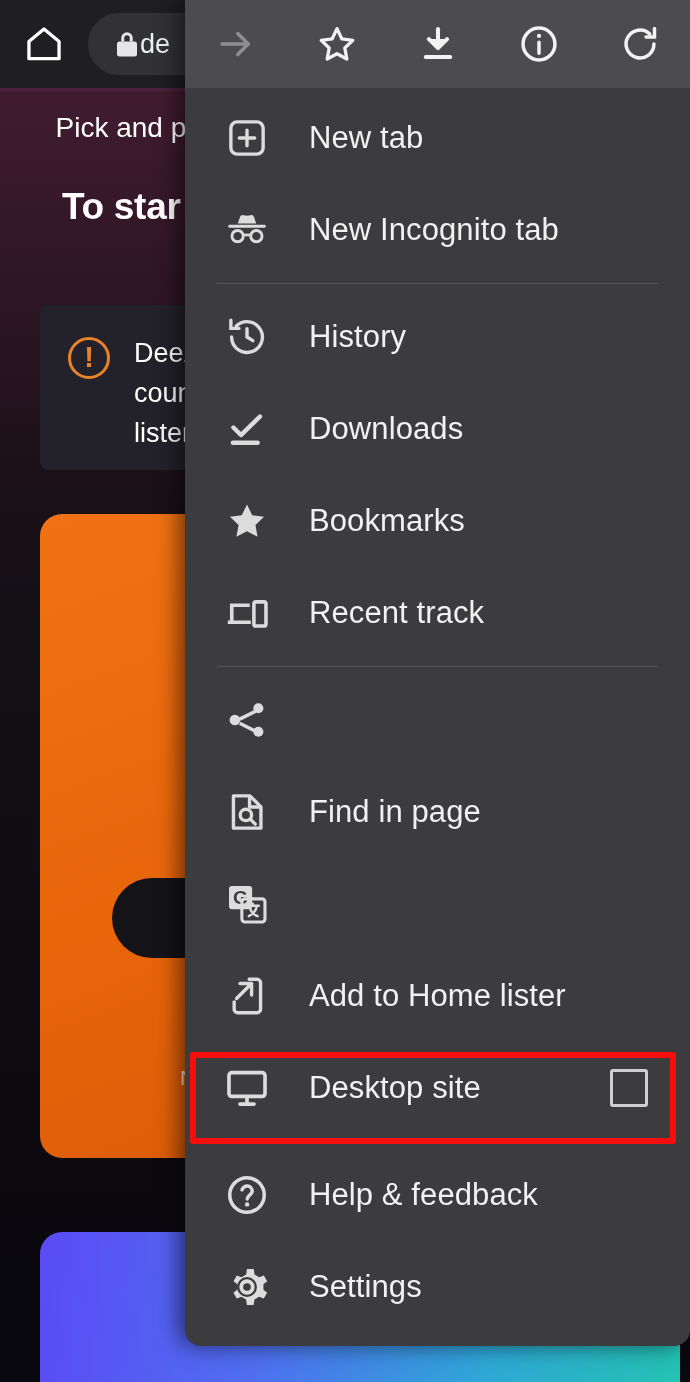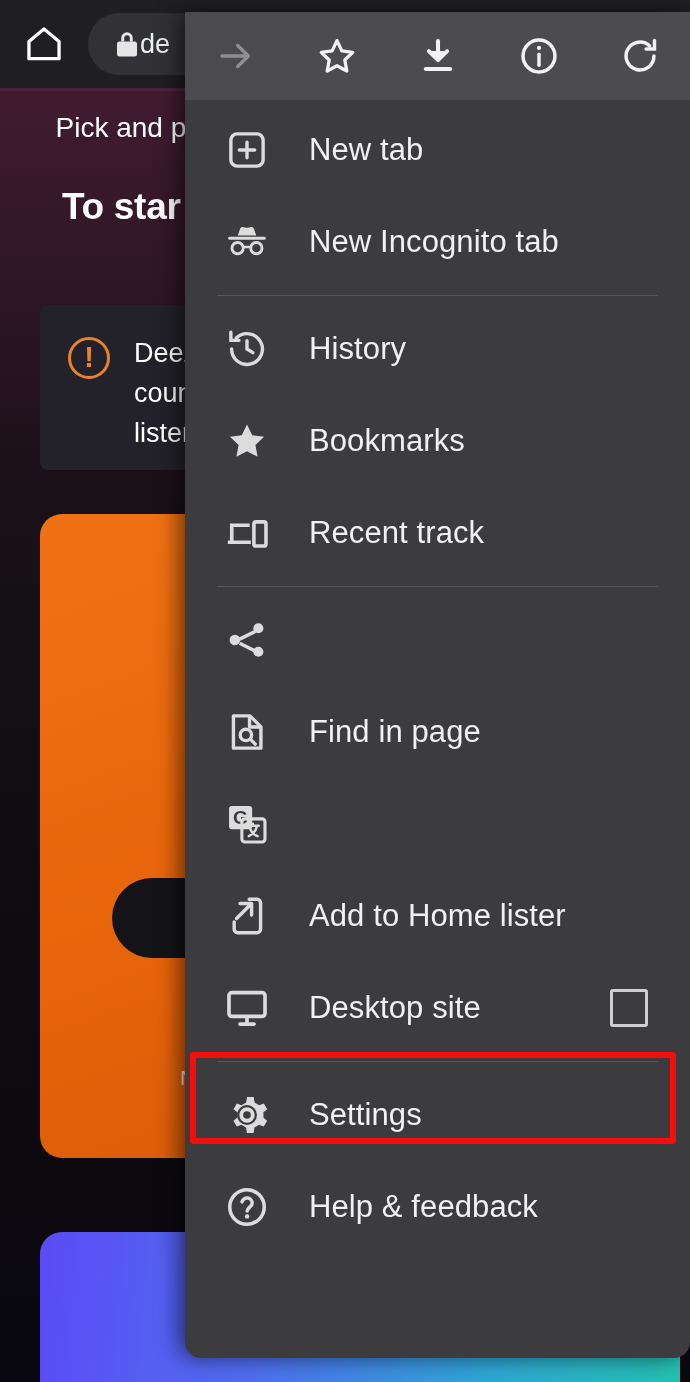--- a/index.html
+++ b/index.html
@@ -124,21 +124,21 @@
   }
   .promo-blue-text {
     position: absolute; left: 0; top: 106px;
     width: 690px; text-align: center;
     color: #ffffff; font-size: 28px; line-height: 44px;
     white-space: nowrap;
   }
 
   
   .menu {
-    position: absolute; left: 185px; top: 12px;
+    position: absolute; left: 185px; top: 0;
     width: 505px; height: 1346px;
     background: #3c3c3e;
     border-radius: 0 0 16px 16px;
     box-shadow: -6px 0 22px rgba(0,0,0,.55);
     overflow: hidden;
   }
   .menu-toolbar {
     height: 88px; width: 100%;
     background: #4c4c4e;
     display: flex; align-items: center;
@@ -301,20 +301,29 @@
         <div class="mi-icon">
           <svg width="44" height="44" viewBox="0 0 24 24" fill="none" stroke="#dcdcdc" stroke-width="1.85" stroke-linecap="round">
             <path d="M3.6 12a8.4 8.4 0 1 0 2.55-6.0"></path>
             <path d="M3.2 2.9v4.4h4.4"></path>
             <path d="M12 7.5V12l3.2 2.0"></path>
           </svg>
         </div>
         <div class="mi-label">History</div>
       </div>
 
+      <div class="menu-item">
+        <div class="mi-icon">
+          <svg width="44" height="44" viewBox="0 0 24 24" fill="none" stroke="#dcdcdc" stroke-width="2.4" stroke-linecap="round" stroke-linejoin="round">
+            <path d="M4.6 11.2l4.1 4.1 10.4-10.1"></path>
+            <path d="M4.3 19.5h13.5"></path>
+          </svg>
+        </div>
+        <div class="mi-label">Downloads</div>
+      </div>
 
       <div class="menu-item">
         <div class="mi-icon">
           <svg width="46" height="46" viewBox="0 0 24 24" fill="#dcdcdc">
             <path d="M12 3.4l2.72 5.6 6.18.82-4.5 4.3 1.12 6.1L12 17.3l-5.52 2.92 1.12-6.1-4.5-4.3 6.18-.82z"></path>
           </svg>
         </div>
         <div class="mi-label">Bookmarks</div>
       </div>
 
@@ -382,37 +391,37 @@
           </svg>
         </div>
         <div class="mi-label">Desktop site</div>
         <div class="mi-check"></div>
       </div>
 
       <div class="menu-sep"></div>
 
       <div class="menu-item">
         <div class="mi-icon">
-          <svg width="46" height="46" viewBox="0 0 24 24" fill="#dcdcdc">
-            <path d="M12 8.0a4.0 4.0 0 1 0 0 8.0 4.0 4.0 0 0 0 0-8.0zm0 6.0a2.0 2.0 0 1 1 0-4.0 2.0 2.0 0 0 1 0 4.0z"></path>
-            <path d="M20.6 13.4l-.05-2.8 2.0-1.6-1.75-3.0-2.45.85-2.4-1.4L15.5 2.6h-3.5l-.0.0h-.0l-.45 2.85-2.4 1.4-2.45-.85-1.75 3.0 2.0 1.6-.05 2.8-2.0 1.6 1.75 3.0 2.45-.85 2.4 1.4.45 2.85h3.5l.45-2.85 2.4-1.4 2.45.85 1.75-3.0zM12 17.2a5.2 5.2 0 1 1 0-10.4 5.2 5.2 0 0 1 0 10.4z"></path>
-          </svg>
-        </div>
-        <div class="mi-label">Settings</div>
-      </div>
-
-      <div class="menu-item">
-        <div class="mi-icon">
           <svg width="46" height="46" viewBox="0 0 24 24" fill="none" stroke="#dcdcdc" stroke-width="1.85" stroke-linecap="round">
             <circle cx="12" cy="12" r="9.0"></circle>
             <path d="M9.4 9.3a2.7 2.7 0 0 1 5.3.75c0 1.8-2.6 2.2-2.6 4.0"></path>
             <circle cx="12.05" cy="16.9" r="1.15" fill="#dcdcdc" stroke="none"></circle>
           </svg>
         </div>
         <div class="mi-label">Help &amp; feedback</div>
       </div>
 
+      <div class="menu-item">
+        <div class="mi-icon">
+          <svg width="46" height="46" viewBox="0 0 24 24" fill="#dcdcdc">
+            <path d="M12 8.0a4.0 4.0 0 1 0 0 8.0 4.0 4.0 0 0 0 0-8.0zm0 6.0a2.0 2.0 0 1 1 0-4.0 2.0 2.0 0 0 1 0 4.0z"></path>
+            <path d="M20.6 13.4l-.05-2.8 2.0-1.6-1.75-3.0-2.45.85-2.4-1.4L15.5 2.6h-3.5l-.0.0h-.0l-.45 2.85-2.4 1.4-2.45-.85-1.75 3.0 2.0 1.6-.05 2.8-2.0 1.6 1.75 3.0 2.45-.85 2.4 1.4.45 2.85h3.5l.45-2.85 2.4-1.4 2.45.85 1.75-3.0zM12 17.2a5.2 5.2 0 1 1 0-10.4 5.2 5.2 0 0 1 0 10.4z"></path>
+          </svg>
+        </div>
+        <div class="mi-label">Settings</div>
+      </div>
+
     </div>
   </div>
 
   <div class="highlight-box"></div>
 
 </div>
 
 </body></html>

